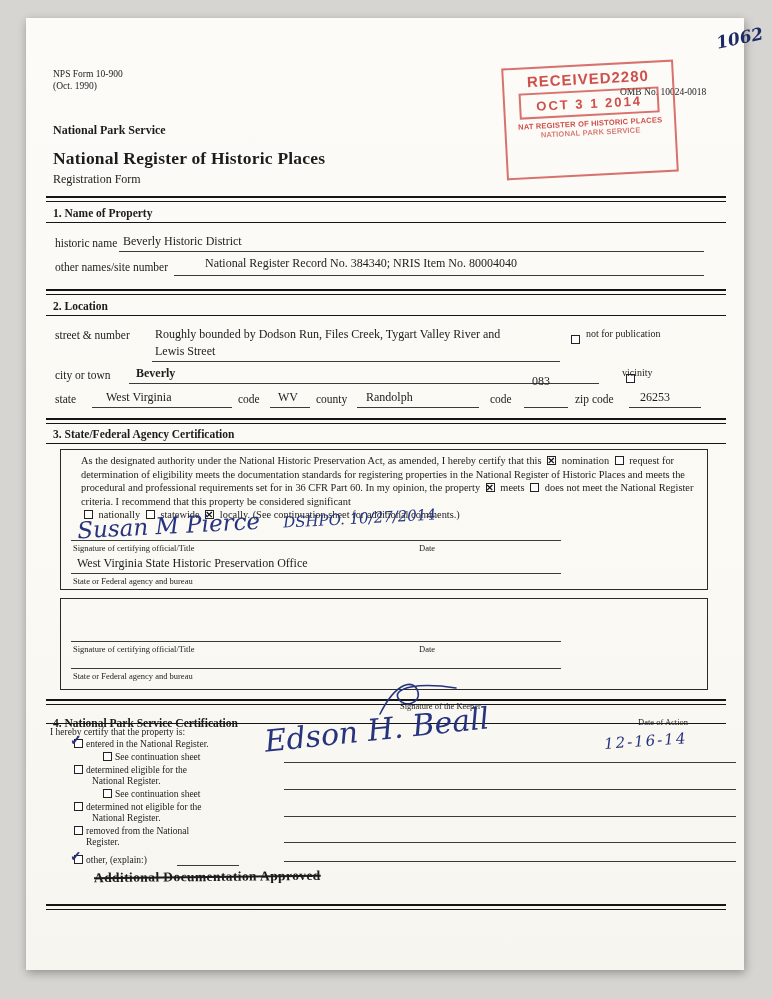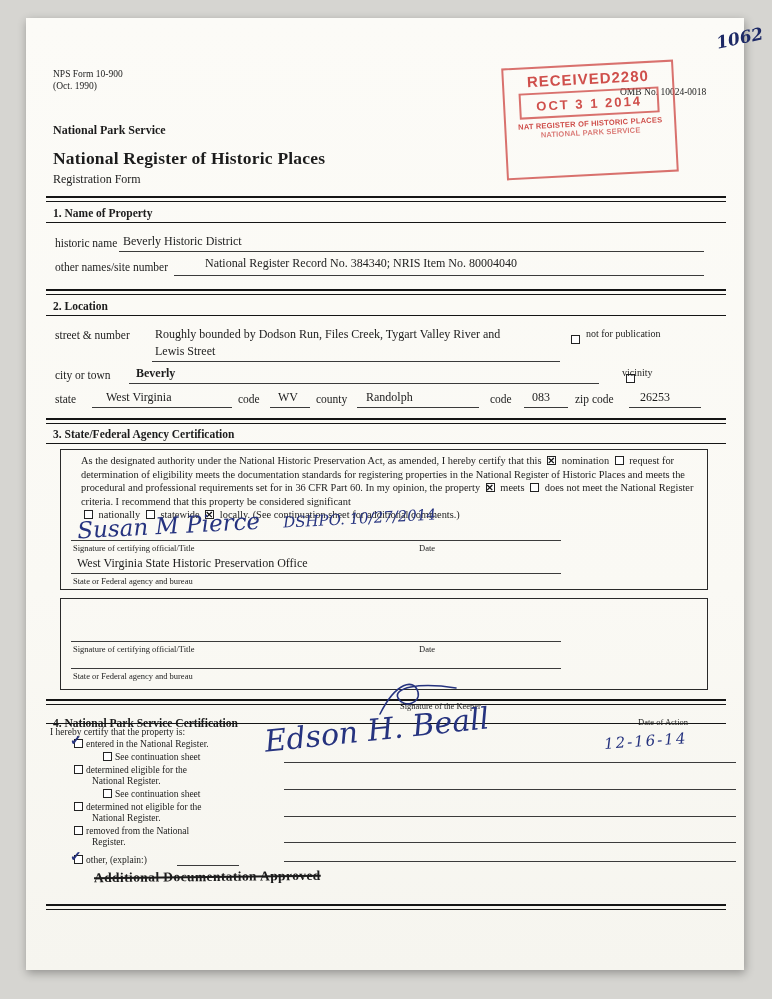--- a/index.html
+++ b/index.html
@@ -121,21 +121,21 @@
   <div class="abs f115" style="left:29px; top:374px;">state</div>
   <div class="abs f12" style="left:80px; top:372px;">West Virginia</div>
   <div class="abs line" style="left:66px; top:389px; width:140px;"></div>
   <div class="abs f115" style="left:212px; top:374px;">code</div>
   <div class="abs f12" style="left:252px; top:372px;">WV</div>
   <div class="abs line" style="left:244px; top:389px; width:40px;"></div>
   <div class="abs f115" style="left:290px; top:374px;">county</div>
   <div class="abs f12" style="left:340px; top:372px;">Randolph</div>
   <div class="abs line" style="left:331px; top:389px; width:122px;"></div>
   <div class="abs f115" style="left:464px; top:374px;">code</div>
-  <div class="abs f12" style="left:506px; top:372px;">083</div>
+  <div class="abs f12" style="left:506px; top:356px;">083</div>
   <div class="abs line" style="left:498px; top:389px; width:44px;"></div>
   <div class="abs f115" style="left:549px; top:374px;">zip code</div>
   <div class="abs f12" style="left:614px; top:372px;">26253</div>
   <div class="abs line" style="left:603px; top:389px; width:72px;"></div>
 
   
   <div class="abs rule2" style="left:20px; top:400px; width:680px;"></div>
   <div class="abs f115 b" style="left:27px; top:409px;">3. State/Federal Agency Certification</div>
   <div class="abs rule1" style="left:20px; top:425px; width:680px;"></div>
 
@@ -199,21 +199,21 @@
   <div class="abs f95" style="left:74px; top:733px;"><span class="cb"></span><span>See continuation sheet</span></div>
 
   <div class="abs f95" style="left:45px; top:746px;"><span class="cb"></span><span>determined eligible for the</span></div>
   <div class="abs f95" style="left:66px; top:757px;">National Register.</div>
   <div class="abs f95" style="left:74px; top:770px;"><span class="cb"></span><span>See continuation sheet</span></div>
 
   <div class="abs f95" style="left:45px; top:783px;"><span class="cb"></span><span>determined not eligible for the</span></div>
   <div class="abs f95" style="left:66px; top:794px;">National Register.</div>
 
   <div class="abs f95" style="left:45px; top:807px;"><span class="cb"></span><span>removed from the National</span></div>
-  <div class="abs f95" style="left:66px; top:818px;">Register.</div>
+  <div class="abs f95" style="left:60px; top:818px;">Register.</div>
 
   <div class="abs f95" style="left:45px; top:836px;"><span class="cb"></span><span>other, (explain:)</span></div>
   <span class="tick" style="left:44px; top:828px;"></span>
   <div class="abs line" style="left:151px; top:847px; width:62px;"></div>
 
   <div class="abs strike" style="left:68px; top:851px;">Additional Documentation Approved</div>
 
   
   <div class="abs f85" style="left:374px; top:683px;">Signature of the Keeper</div>
   <div class="abs f85" style="left:612px; top:699px;">Date of Action</div>

